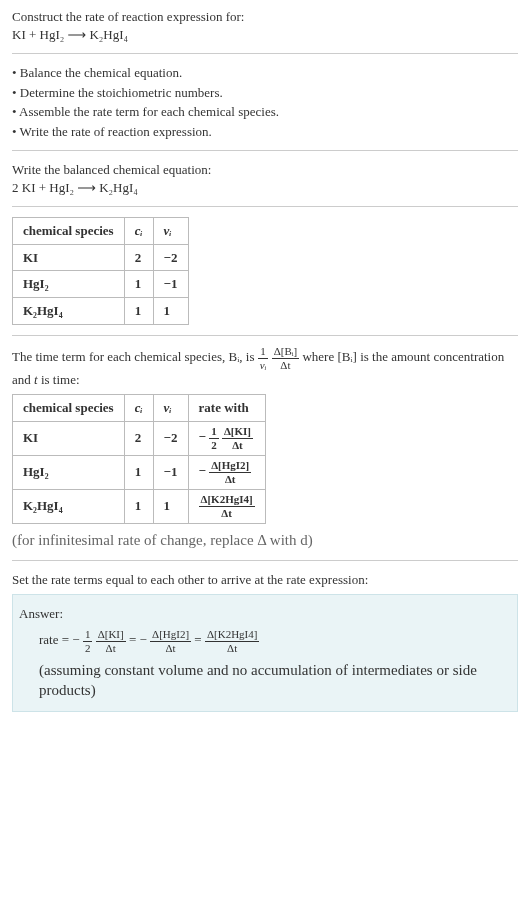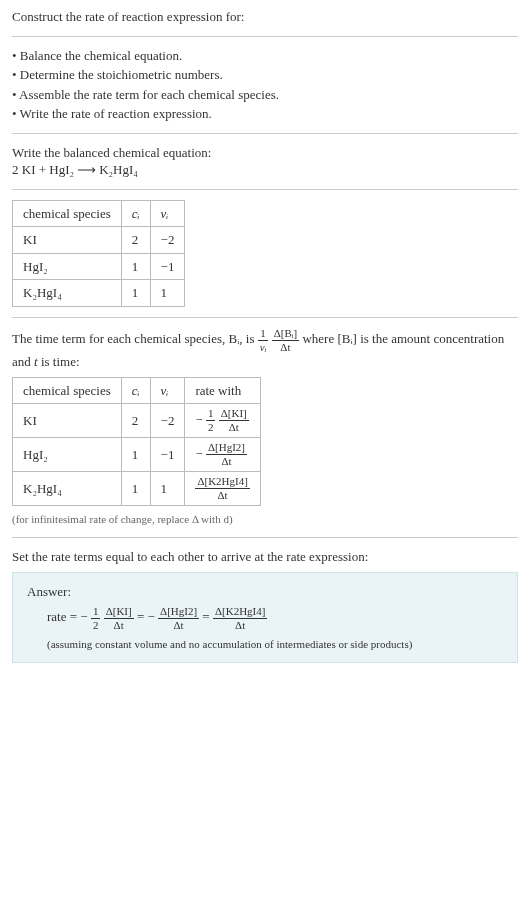--- a/index.html
+++ b/index.html
@@ -22,21 +22,21 @@
     font-family: Georgia, serif;
   }
   table.data {
     border-collapse: collapse;
     margin: 6px 0;
   }
   table.data th, table.data td {
     border: 1px solid #bbb;
     padding: 4px 10px;
     text-align: left;
-    font-weight: normal;
+    font-weight: bold;
     font-size: 13px;
   }
   table.data th { background: #fff; }
   .frac {
     display: inline-block;
     vertical-align: middle;
     text-align: center;
     font-size: 11px;
     line-height: 1;
   }
@@ -44,47 +44,48 @@
     display: block;
     border-bottom: 1px solid #333;
     padding: 0 2px 1px 2px;
   }
   .frac .den {
     display: block;
     padding: 1px 2px 0 2px;
   }
   .rate-line { white-space: nowrap; }
   .note {
-    font-size: 11px;
+    font-size: 15px;
     color: #666;
     margin-top: 2px;
   }
   .answer-box {
     background: #eaf4f6;
     border: 1px solid #cde3e8;
-    padding: 10px 14px;
+    padding: 10px 6px;
     margin-top: 6px;
   }
   .answer-box .label {
     margin-bottom: 6px;
   }
   .answer-box .indent {
     margin-left: 20px;
   }
   .bullet-list { margin: 4px 0 0 0; padding: 0; }
   .bullet-list li { list-style: none; margin: 2px 0; }
   .bullet-list li::before { content: "• "; }
   .math-i { font-style: italic; }
   .tight { line-height: 1.35; }
 </style>
 </head>
 <body>
 
 <div class="section tight">
   <div>Construct the rate of reaction expression for:</div>
+  <div class="eq">KI + HgI₂ ⟶ K₂HgI₄</div>
 </div>
 
 <hr class="sep">
 
 <div class="section tight">
   <ul class="bullet-list">
     <li>Balance the chemical equation.</li>
     <li>Determine the stoichiometric numbers.</li>
     <li>Assemble the rate term for each chemical species.</li>
     <li>Write the rate of reaction expression.</li>

